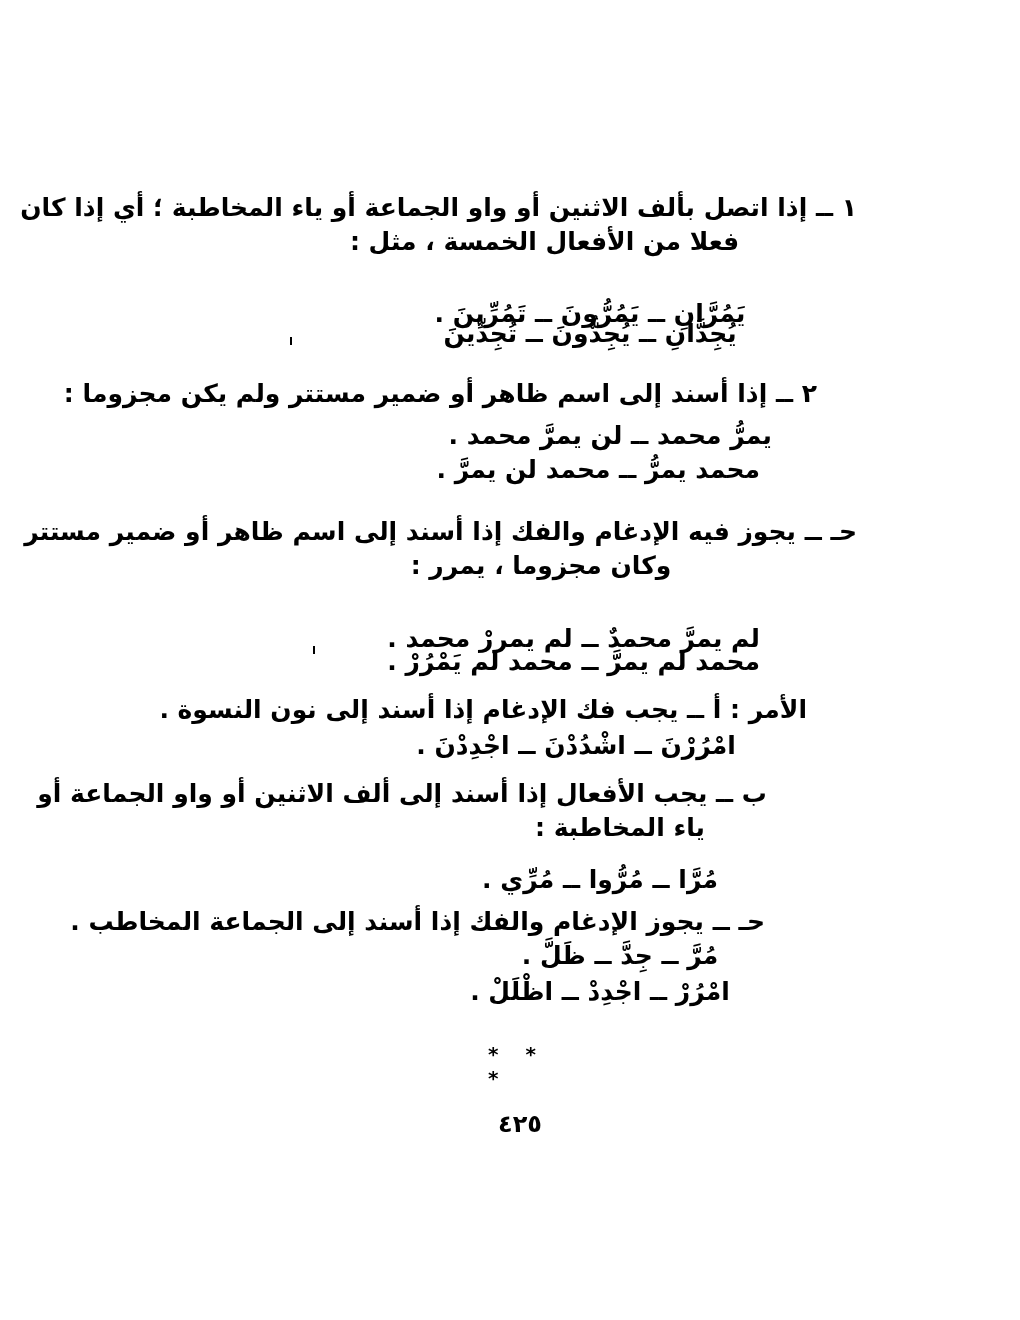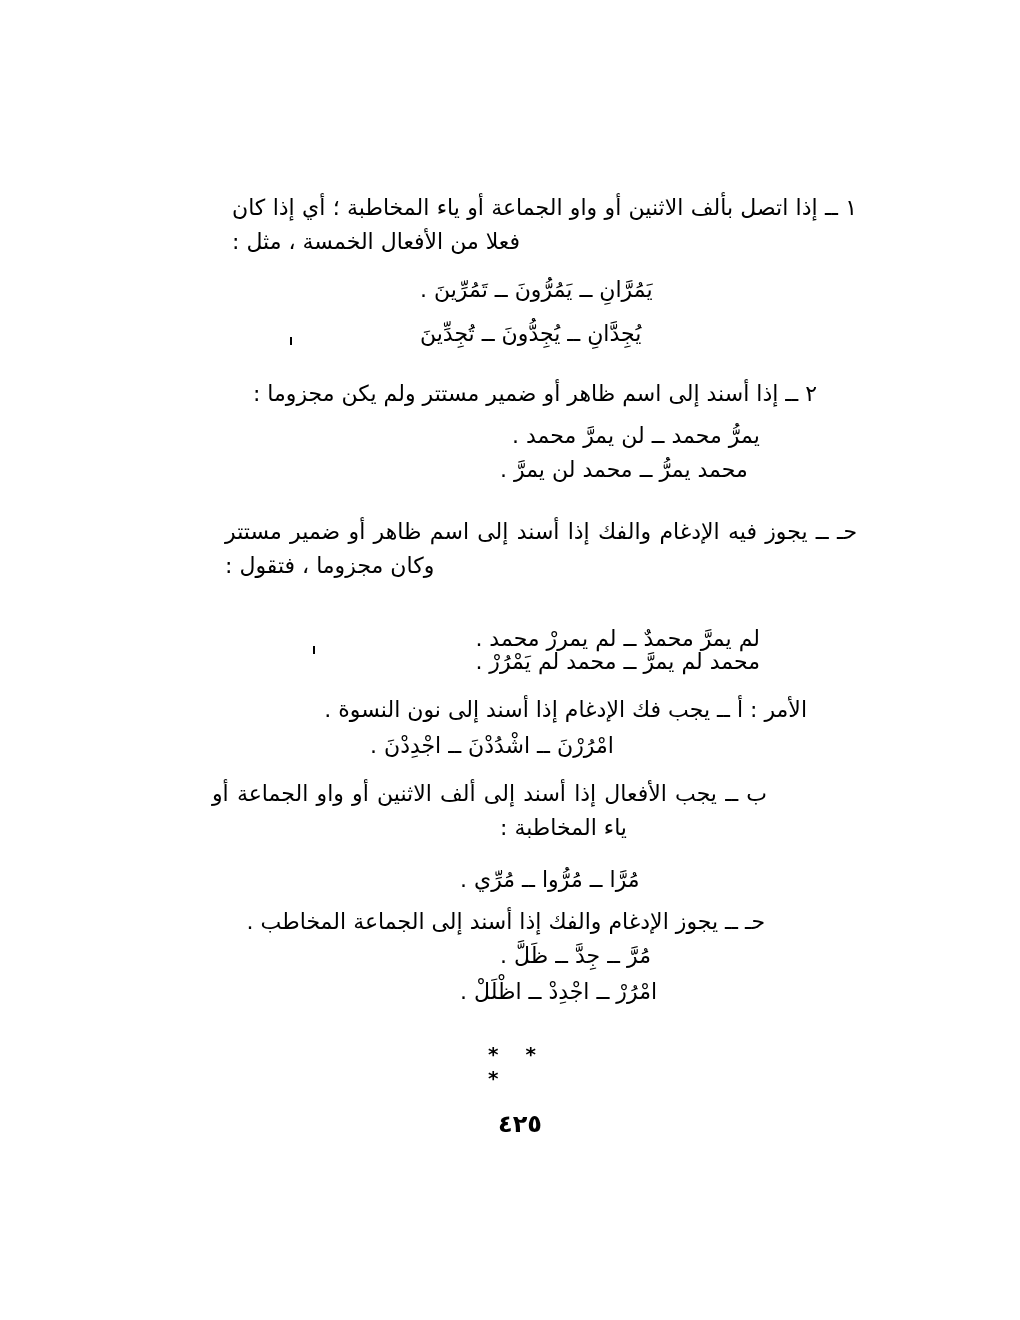--- a/index.html
+++ b/index.html
@@ -2,51 +2,51 @@
 <html><head>
 <meta charset="utf-8">
 <style>
   html, body { margin: 0; padding: 0; background: #ffffff; }
   body {
     width: 1020px; height: 1320px; position: relative; overflow: hidden;
     font-family: "DejaVu Sans", sans-serif; color: #000;
   }
   .line {
     position: absolute; direction: rtl; white-space: nowrap;
-    font-size: 22px; line-height: 24px; font-weight: normal;
+    font-size: 25px; line-height: 24px; font-weight: bold;
   }
   .justify { text-align: justify; text-align-last: justify; }
-  .r { text-align: left; }
+  .r { text-align: center; }
   .stars { position: absolute; left: 488px; top: 1042px; width: 80px; font-size: 20px; font-weight: bold; letter-spacing: 10px; }
   .pagenum { position: absolute; left: 495px; top: 1110px; width: 50px; text-align: center; font-size: 24px; font-weight: bold; direction: rtl; }
   .dot { position: absolute; width: 2px; height: 8px; background: #000; }
 </style>
 </head>
 <body>
 
 <div>
 
   <div class="line justify" style="left:232px; top:196px; width:625px;">١ ــ إذا اتصل بألف الاثنين أو واو الجماعة أو ياء المخاطبة ؛ أي إذا كان</div>
   <div class="line r" style="left:232px; top:230px; width:625px;">فعلا من الأفعال الخمسة ، مثل :</div>
-  <div class="line r" style="left:420px; top:278px; width:340px;">يَمُرَّانِ  ــ  يَمُرُّونَ  ــ  تَمُرِّينَ .</div>
+  <div class="line r" style="left:420px; top:302px; width:340px;">يَمُرَّانِ  ــ  يَمُرُّونَ  ــ  تَمُرِّينَ .</div>
   <div class="line r" style="left:420px; top:322px; width:340px;">يُجِدَّانِ ــ يُجِدُّونَ  ــ  تُجِدِّينَ</div>
   <div class="dot" style="left:290px; top:337px;"></div>
 
   <div class="line r" style="left:300px; top:382px; width:517px;">٢ ــ إذا أسند إلى اسم ظاهر أو ضمير مستتر ولم يكن مجزوما :</div>
   <div class="line r" style="left:512px; top:424px; width:260px;">يمرُّ محمد  ــ  لن يمرَّ محمد .</div>
   <div class="line r" style="left:500px; top:458px; width:260px;">محمد يمرُّ ــ محمد لن يمرَّ .</div>
 
   <div class="line justify" style="left:225px; top:520px; width:632px;">حـ ــ يجوز فيه الإدغام والفك إذا أسند إلى اسم ظاهر أو  ضمير  مستتر</div>
-  <div class="line r" style="left:225px; top:554px; width:632px;">وكان مجزوما ، فتقول :</div>
+  <div class="line r" style="left:225px; top:554px; width:632px;">وكان مجزوما ، يمرر :</div>
   <div class="line r" style="left:490px; top:614px; width:270px;margin-top:13px;">لم يمرَّ محمدٌ  ــ  لم يمررْ محمد .</div>
   <div class="line r" style="left:480px; top:650px; width:280px;">محمد لم يمرَّ  ــ  محمد لم يَمْرُرْ .</div>
   <div class="dot" style="left:313px; top:646px;"></div>
 
   <div class="line r" style="left:330px; top:698px; width:477px;">الأمر : أ ــ يجب فك الإدغام إذا أسند إلى نون النسوة .</div>
-  <div class="line r" style="left:370px; top:734px; width:360px;">امْرُرْنَ  ــ  اشْدُدْنَ  ــ  اجْدِدْنَ .</div>
+  <div class="line r" style="left:396px; top:734px; width:360px;">امْرُرْنَ  ــ  اشْدُدْنَ  ــ  اجْدِدْنَ .</div>
   <div class="line justify" style="left:212px; top:782px; width:555px;">ب ــ يجب الأفعال إذا أسند إلى ألف الاثنين أو واو الجماعة أو</div>
   <div class="line r" style="left:500px; top:816px; width:240px;">ياء المخاطبة :</div>
   <div class="line r" style="left:460px; top:868px; width:280px;">مُرَّا ــ مُرُّوا ــ مُرِّي .</div>
   <div class="line r" style="left:275px; top:910px; width:490px;">حـ ــ يجوز الإدغام والفك إذا أسند إلى الجماعة المخاطب .</div>
   <div class="line r" style="left:500px; top:944px; width:240px;">مُرَّ  ــ  جِدَّ  ــ  ظَلَّ .</div>
   <div class="line r" style="left:460px; top:980px; width:280px;">امْرُرْ ــ اجْدِدْ ــ اظْلَلْ .</div>
 
   <div class="stars">* * *</div>
   <div class="pagenum">٤٢٥</div>
 

